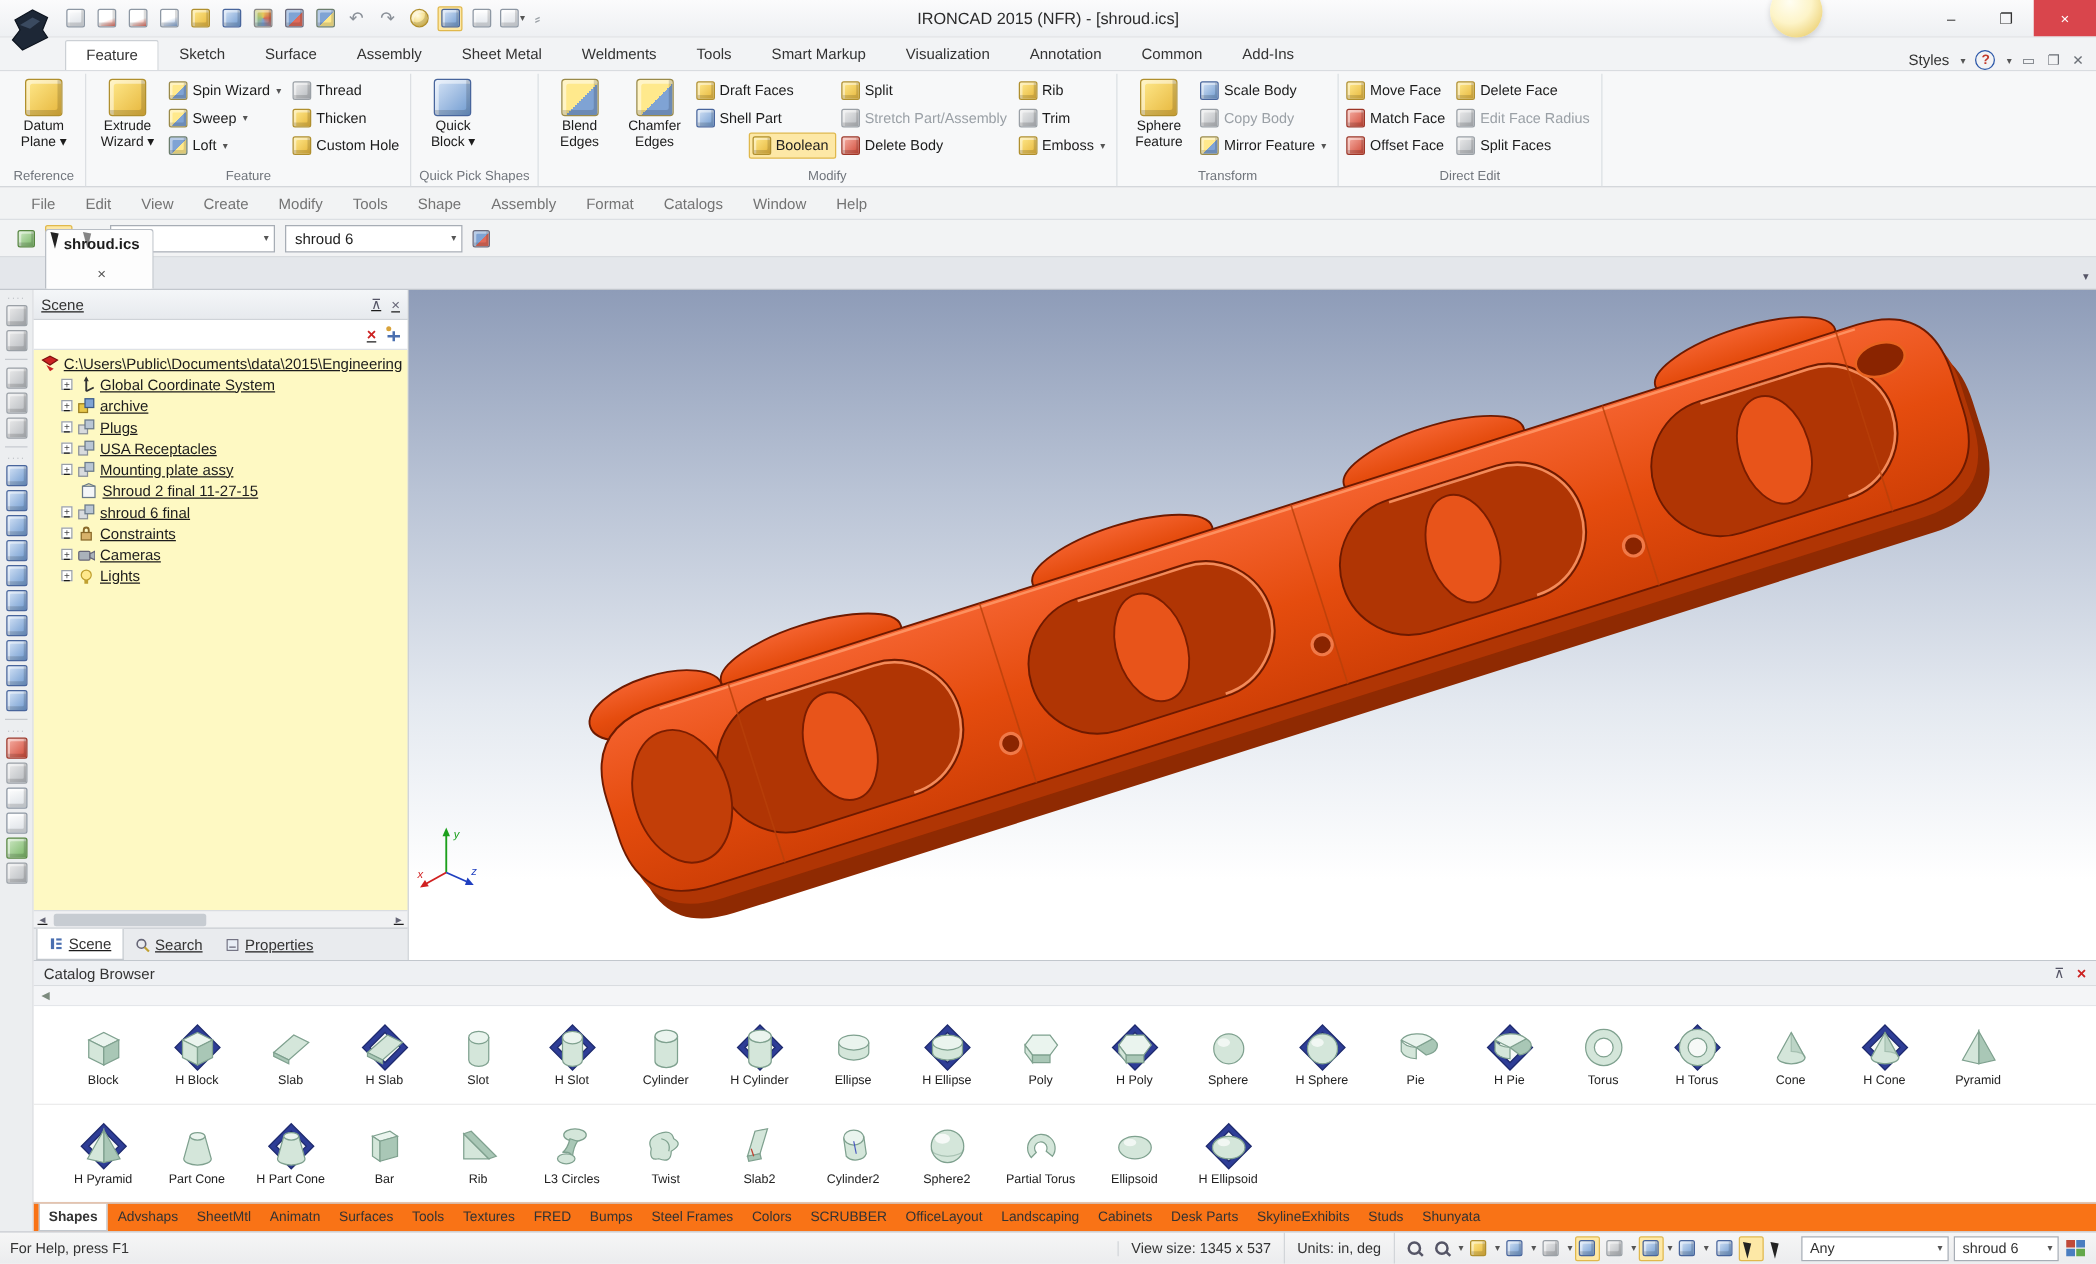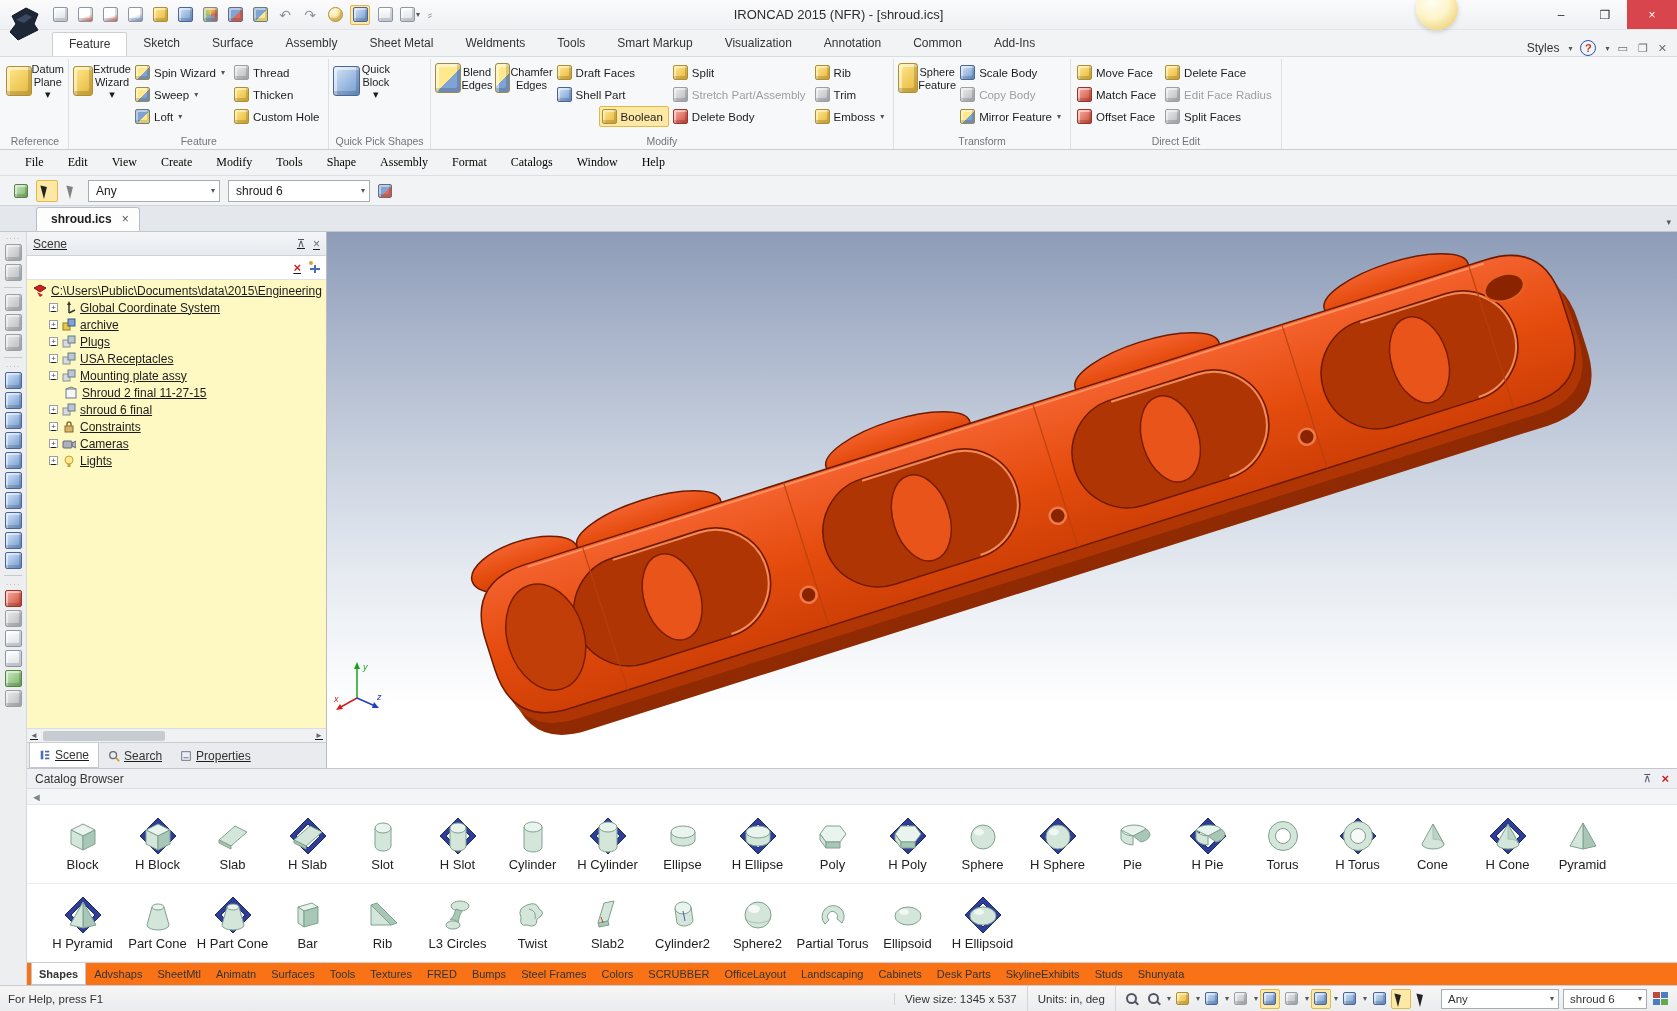--- a/index.html
+++ b/index.html
@@ -42,43 +42,43 @@
   .rtab.active { background:#fff; border:1px solid #ccd0d5; border-bottom:none; border-radius:2px 2px 0 0; }
   .tab-right { margin-left:auto; display:flex; align-items:center; gap:8px; padding-right:8px; font-size:12px; color:#333; }
   .help-circle { width:16px; height:16px; border-radius:50%; border:1.5px solid #2a56a8; color:#c0392b; font-weight:bold; font-size:11px; display:flex; align-items:center; justify-content:center; }
   .mini-win { color:#6b7077; font-size:11px; letter-spacing:2px; }
 
   
   .ribbon { height:93px; background:#f7f8f9; border-bottom:1px solid #c9ccd1; display:flex; align-items:stretch; padding:2px 2px 0 2px; }
   .rgroup { display:flex; flex-direction:column; border-right:1px solid #dcdfe3; padding:1px 4px 0; }
   .rg-items { display:flex; flex:1; align-items:flex-start; gap:2px; }
   .rg-label { text-align:center; font-size:10.5px; color:#70757c; padding:1px 2px 2px; white-space:nowrap; }
-  .btn-lg { width:58px; display:flex; flex-direction:row; align-items:center; padding-top:3px; border-radius:2px; cursor:default; }
+  .btn-lg { width:58px; display:flex; flex-direction:column; align-items:center; padding-top:3px; border-radius:2px; cursor:default; }
   .btn-lg .ic-lg { width:30px; height:30px; border-radius:3px; box-shadow:inset -3px -4px 0 rgba(0,0,0,.15), inset 3px 3px 0 rgba(255,255,255,.5); margin-bottom:2px; }
   .btn-lg .lbl { font-size:11px; text-align:center; line-height:1.15; white-space:pre-line; }
   .btn-col { display:flex; flex-direction:column; justify-content:flex-start; gap:1px; padding-top:2px; }
   .btn-sm { display:flex; align-items:center; gap:4px; height:21px; padding:0 5px 0 2px; border-radius:2px; font-size:11.5px; white-space:nowrap; cursor:default; }
   .btn-sm.hl { background:#fde8a6; border:1px solid #e0b84c;margin-left:44px; }
   .btn-sm.dis, .btn-lg.dis { color:#9aa0a6; }
   .caret { font-size:8px; color:#555; margin-left:1px; }
 
   
   .menubar { height:26px; background:#f2f3f4; border-bottom:1px solid #dcdfe3; display:flex; align-items:center; padding-left:14px; gap:2px; }
-  .menu-item { padding:4px 11px; font-size:12px; color:#000000;font-family:Liberation Serif, serif; }
+  .menu-item { padding:4px 11px; font-size:12px; color:#737373; }
   .selbar { height:30px; background:#f2f3f4; border-bottom:1px solid #cfd3d8; display:flex; align-items:center; gap:4px; padding-left:10px; }
   .tool20 { width:22px; height:22px; display:flex; align-items:center; justify-content:center; border-radius:2px; }
   .tool20.hl { background:#fde8a6; border:1px solid #e0b84c; }
   .cursor-glyph { width:0; height:0; border-left:6px solid #222; border-right:4px solid transparent; border-bottom:11px solid transparent; border-top:3px solid transparent; transform:rotate(-15deg); }
   .combo { height:22px; background:#fff; border:1px solid #a7adb5; display:flex; align-items:center; padding:0 4px 0 7px; font-size:12px; }
   .combo .caret { margin-left:auto; padding-left:8px; }
   .combo.w1 { width:132px; } .combo.w2 { width:142px; margin-left:4px; }
 
   
   .docbar { height:26px; background:#e4e7eb; border-bottom:1px solid #c2c7cd; display:flex; align-items:flex-end; padding-left:36px; }
-  .doctab { background:#fdfdfd; border:1px solid #b9bec5; border-bottom:none; border-radius:3px 3px 0 0; padding:4px 10px 5px 14px; font-size:12px; font-weight:bold; display:flex; align-items:center; gap:10px; }
+  .doctab { background:#fdfdfd; border:1px solid #b9bec5; border-bottom:none; border-radius:3px 3px 0 0; padding:4px 10px 5px 14px; font-size:12px; font-weight:bold; display:flex; align-items:center; gap:10px;flex-direction:column; }
   .doctab .x { font-weight:normal; color:#555; font-size:12px; }
   .docbar-caret { margin-left:auto; padding:0 6px 4px; color:#556; font-size:9px; }
 
   
   .content { flex:1; display:flex; min-height:0; }
   .leftrail { width:27px; background:#eceef0; border-right:1px solid #d5d8dc; display:flex; flex-direction:column; align-items:center; padding-top:4px; gap:3px; }
   .rail-dots { color:#b0b4ba; font-size:8px; letter-spacing:1px; line-height:5px; }
   .rail-div { width:18px; border-top:1px solid #c6cacf; margin:3px 0; }
   .ic-rail { width:17px; height:17px; }
   .right-col { flex:1; display:flex; flex-direction:column; min-width:0; }
@@ -112,21 +112,21 @@
 
   
   .catalog { height:217px; background:#fbfbfc; border-top:1px solid #c2c7cd; display:flex; flex-direction:column; }
   .cat-header { height:20px; display:flex; align-items:center; padding:0 8px; font-size:12px; color:#333; background:#eef0f3; border-bottom:1px solid #d9dce0; }
   .cat-header .sp-tools { margin-left:auto; display:flex; gap:10px; align-items:center; }
   .cat-back { height:16px; display:flex; align-items:center; padding-left:4px; background:#f4f5f7; border-bottom:1px solid #e4e6ea; }
   .back-arrow { color:#7c8a7e; font-size:11px; }
   .cat-row { height:78px; display:flex; align-items:center; padding-left:18px; background:#fff; }
   .cat-row + .cat-row { border-top:1px solid #ececec; }
   .cat-item { width:75px; flex:0 0 auto; display:flex; flex-direction:column; align-items:center; gap:1px; }
-  .cat-item .clabel { font-size:13px; color:#222; white-space:nowrap; }
+  .cat-item .clabel { font-size:10px; color:#222; white-space:nowrap; }
   .cat-tabs { height:23px; margin-top:auto; background:#f97316; border-top:1px solid #cdd1d6; display:flex; align-items:stretch; padding-left:4px; gap:1px; }
   .cat-tab { display:flex; align-items:center; padding:0 7px; font-size:11px; color:#333; }
   .cat-tab.active { background:#fff; border:1px solid #c2c7cd; border-top:none; font-weight:bold; }
 
   
   .statusbar { height:26px; background:linear-gradient(#f6f6f6,#ebecee); border-top:1px solid #c9ccd1; display:flex; align-items:center; font-size:11.5px; color:#333; }
   .sb-seg { padding:0 10px; height:100%; display:flex; align-items:center; border-right:1px solid #d2d5d9; white-space:nowrap; }
   .sb-help { flex:1; border-right:1px solid #d2d5d9; padding-left:8px; }
   .sb-icons { display:flex; align-items:center; gap:2px; padding:0 6px; height:100%; }
   .sb-ic { width:20px; height:20px; display:flex; align-items:center; justify-content:center; border-radius:2px; }

